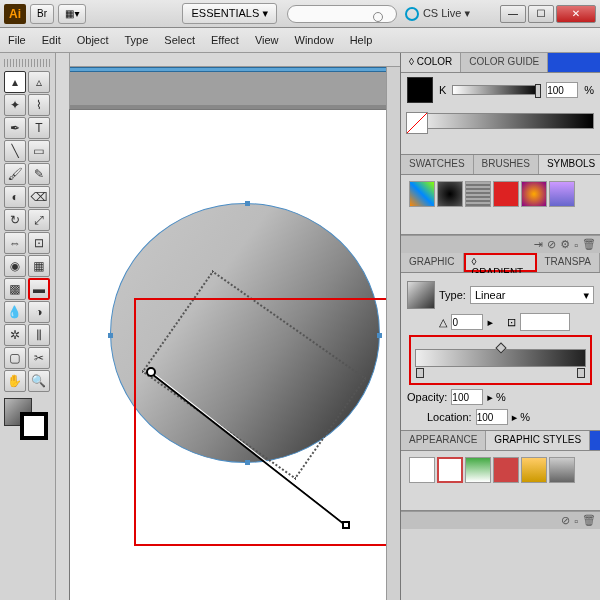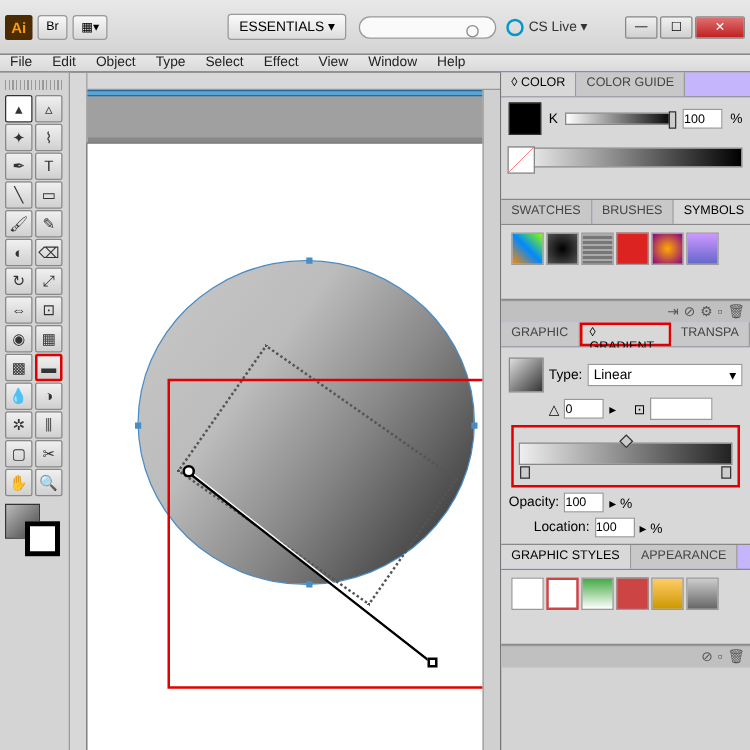--- a/index.html
+++ b/index.html
@@ -1,28 +1,28 @@
 <!DOCTYPE html>
 <html><head>
 <meta charset="utf-8">
 <style>
 *{box-sizing:border-box;margin:0;padding:0;font-family:"Segoe UI",Tahoma,sans-serif;font-size:11px}
 body{width:600px;height:600px;background:#535353;overflow:hidden}
-.titlebar{height:44px;background:linear-gradient(#e8e8e8,#d4d4d4);display:flex;align-items:center;padding:2px 4px;border-bottom:1px solid #888}
+.titlebar{height:28px;background:linear-gradient(#e8e8e8,#d4d4d4);display:flex;align-items:center;padding:2px 4px;border-bottom:1px solid #888}
 .ai-logo{width:22px;height:20px;background:#4a2c00;color:#ff9a00;font-weight:bold;display:flex;align-items:center;justify-content:center;border-radius:2px;font-size:12px}
 .tb-btn{height:20px;padding:2px 6px;background:linear-gradient(#f8f8f8,#d8d8d8);border:1px solid #999;border-radius:3px;margin-left:4px;display:flex;align-items:center;font-size:10px}
 .workspace-sel{margin-left:96px;padding:3px 8px;background:linear-gradient(#fafafa,#ddd);border:1px solid #999;border-radius:3px;font-size:11px}
 .search-field{margin-left:10px;width:110px;height:18px;border:1px solid #999;border-radius:9px;background:#fafafa;padding:0 18px 0 6px;position:relative}
 .search-mag{position:absolute;right:14px;top:7px;width:10px;height:10px;border:1px solid #888;border-radius:50%}
 .cslive{margin-left:8px;display:flex;align-items:center;gap:4px;font-size:11px;color:#333}
 .cslive-icon{width:14px;height:14px;border:2px solid #0099cc;border-radius:50%}
 .winctrl{margin-left:auto;display:flex;gap:2px}
 .wctrl{width:26px;height:18px;background:linear-gradient(#f0f0f0,#d0d0d0);border:1px solid #888;border-radius:2px;display:flex;align-items:center;justify-content:center;font-size:10px}
 .wctrl.close{background:linear-gradient(#e07070,#c02020);color:#fff;width:40px}
-.menubar{height:14px;background:linear-gradient(#e8e8e8,#dadada);display:flex;padding:0 8px;gap:16px;border-bottom:1px solid #999}
+.menubar{height:25px;background:linear-gradient(#e8e8e8,#dadada);display:flex;align-items:center;padding:0 8px;gap:16px;border-bottom:1px solid #999}
 .menubar span{font-size:11px;color:#222}
 .main{display:flex;height:549px}
 .toolcol{width:56px;background:#d4d4d4;border-right:1px solid #999;padding:6px 4px}
 .tool-grip{height:8px;background:repeating-linear-gradient(90deg,#999 0 1px,transparent 1px 3px);margin-bottom:4px}
 .tools{display:grid;grid-template-columns:1fr 1fr;gap:1px}
 .tool{width:22px;height:22px;background:linear-gradient(#f0f0f0,#d0d0d0);border:1px solid #888;border-radius:2px;display:flex;align-items:center;justify-content:center;font-size:12px;color:#333}
 .tool.sel{border:2px solid #e00000}
 .tool.active{background:#fff;border:1px solid #333}
 .fillstroke{margin-top:6px;position:relative;height:40px}
 .fillbox{position:absolute;width:28px;height:28px;background:linear-gradient(135deg,#bbb,#444);border:1px solid #333}
@@ -36,21 +36,21 @@
 .ellipse{position:absolute;left:54px;top:150px;width:270px;height:260px;border-radius:50%;background:linear-gradient(127deg,#c8c8c8 0%,#bcbcbc 35%,#888 60%,#333 95%);border:1px solid #4a8cc4}
 .anchor{position:absolute;width:5px;height:5px;background:#4a8cc4}
 .grad-annot{position:absolute;border:2px dotted #555}
 .grad-line{position:absolute;background:#000;height:2px;transform-origin:left center}
 .grad-line::after{content:"";position:absolute;inset:0;background:#fff;top:-1px;height:1px}
 .grad-start{position:absolute;width:10px;height:10px;border:2px solid #000;border-radius:50%;background:#fff}
 .grad-end{position:absolute;width:8px;height:8px;border:2px solid #000;background:#fff}
 .redbox{position:absolute;border:2px solid #e00000}
 .scrollbar-v{position:absolute;right:0;top:14px;bottom:0;width:14px;background:#d0d0d0;border-left:1px solid #999}
 .panels{width:200px;background:#d4d4d4;border-left:1px solid #777;display:flex;flex-direction:column}
-.panel-tabs{height:20px;background:#c4b5fd;display:flex;border-bottom:1px solid #888}
+.panel-tabs{height:20px;background:#1d4ed8;display:flex;border-bottom:1px solid #888}
 .ptab{padding:3px 8px;font-size:10px;color:#444;border-right:1px solid #999;background:#c8c8c8}
 .ptab.active{background:#d8d8d8;color:#000}
 .ptab.hl{border:2px solid #e00000;padding:1px 6px}
 .panel-body{background:#d8d8d8;border-bottom:1px solid #888;padding:4px 6px}
 .color-row{display:flex;align-items:center;gap:6px}
 .bigswatch{width:26px;height:26px;background:#000;border:1px solid #333}
 .slider-track{flex:1;height:10px;background:linear-gradient(90deg,#fff,#000);border:1px solid #888;position:relative}
 .slider-thumb{position:absolute;right:-2px;top:-2px;width:6px;height:14px;background:#ccc;border:1px solid #333}
 .num-input{width:32px;height:16px;border:1px solid #999;background:#fff;text-align:left;font-size:10px}
 .grad-spectrum{height:16px;margin-top:10px;background:linear-gradient(90deg,#fff 0%,#000 100%);border:1px solid #888;position:relative}
@@ -237,22 +237,22 @@
         <span>▸ %</span>
       </div>
       <div class="field-row" style="margin-left:20px">
         <span>Location:</span>
         <input class="num-input" value="100" style="">
         <span>▸ %</span>
       </div>
     </div>
 
     <div class="panel-tabs">
+      <div class="ptab">APPEARANCE</div>
       <div class="ptab active">GRAPHIC STYLES</div>
-      <div class="ptab">APPEARANCE</div>
     </div>
     <div class="panel-body" style="height:60px">
       <div class="swatch-row">
         <div class="swatch" style="background:#fff"></div>
         <div class="swatch" style="background:#fff;border:2px solid #c44"></div>
         <div class="swatch" style="background:linear-gradient(#4a4,#fff)"></div>
         <div class="swatch" style="background:#c44"></div>
         <div class="swatch" style="background:linear-gradient(#fc6,#c90)"></div>
         <div class="swatch" style="background:linear-gradient(#ccc,#666)"></div>
       </div>

